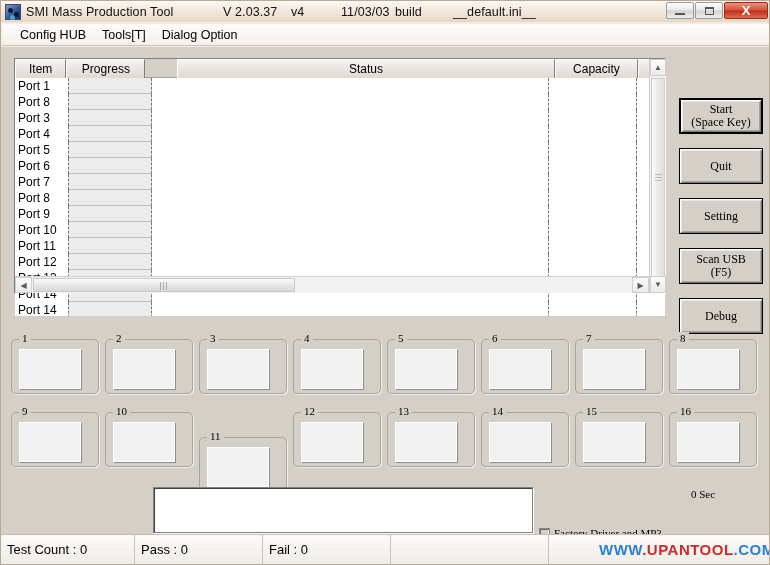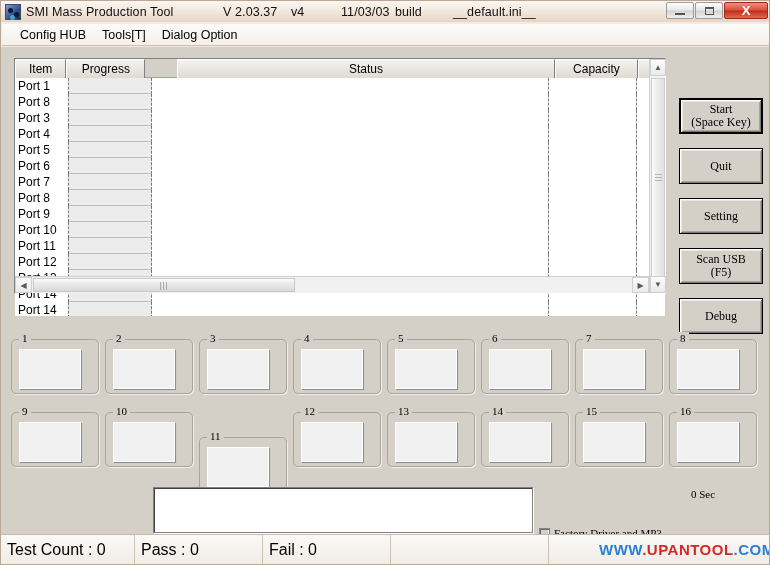--- a/index.html
+++ b/index.html
@@ -318,21 +318,21 @@
   #statusbar {
     position: absolute; left: 0; bottom: 0; width: 770px; height: 30px;
     background: linear-gradient(180deg,#fbfaf8 0%,#f0ece6 100%);
     border-top: 1px solid #c5bcae;
     display: flex; align-items: stretch;
   }
   .sb-pane {
     border-right: 1px solid #c9c2b6;
     display: flex; align-items: center;
     padding-left: 6px;
-    font-size: 16px; color: #000;
+    font-size: 13px; color: #000;
     height: 100%;
   }
   .sb-pane.p1 { width: 134px; }
   .sb-pane.p2 { width: 128px; }
   .sb-pane.p3 { width: 128px; }
   .sb-pane.p4 { width: 158px; }
   .sb-pane.p5 { flex: 1; border-right: none; }
   #sb-wm-url {
     position: absolute; left: 598px; top: 6px;
     font-family: "Liberation Sans", sans-serif;

